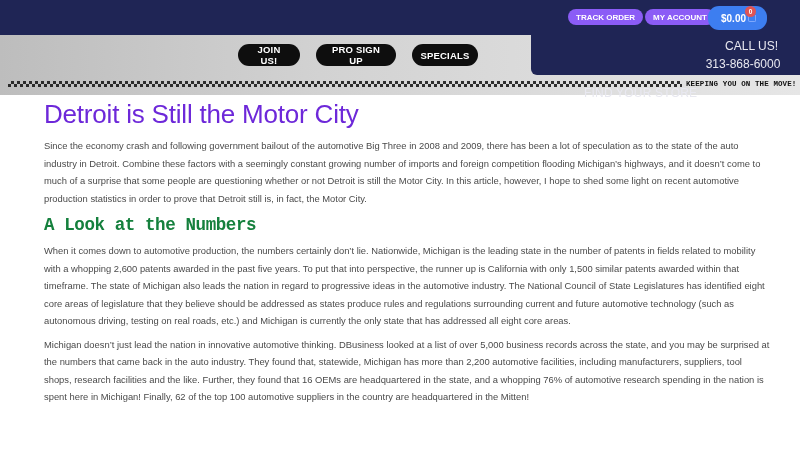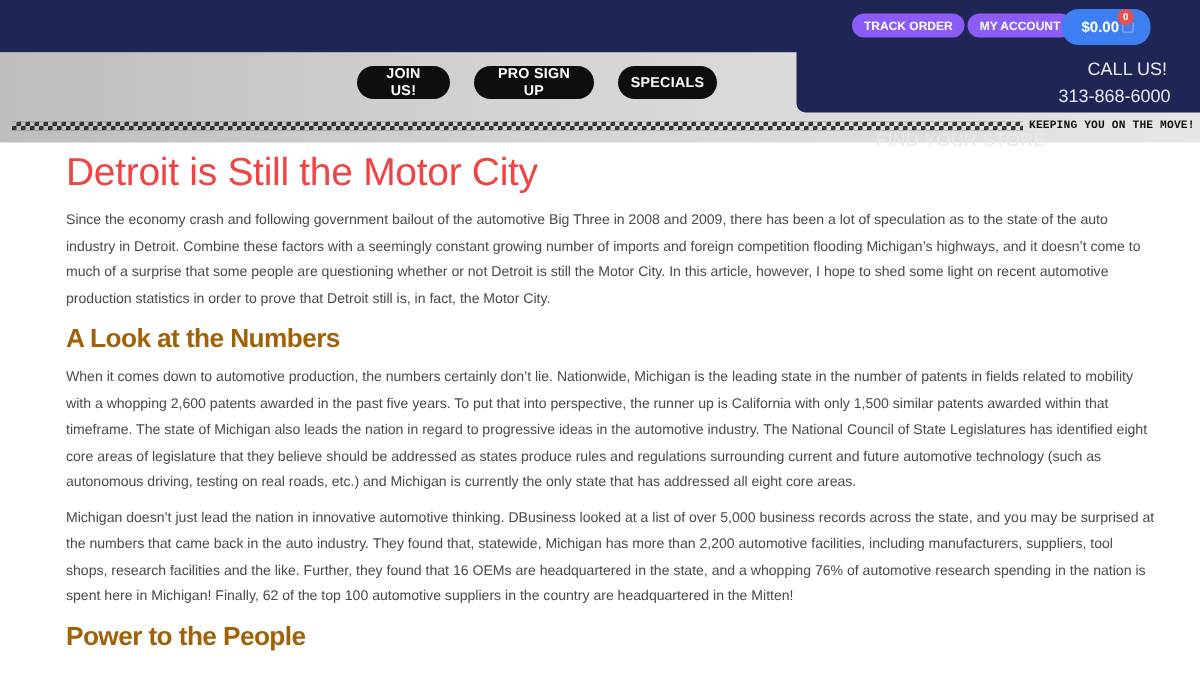--- a/index.html
+++ b/index.html
@@ -88,29 +88,29 @@
     }
     .cart-icon {
       position: absolute; left: 748px; top: 15px; width: 8px; height: 7px;
       border: 1.2px solid #8fb3ff; border-top: none; border-radius: 0 0 2px 2px; opacity: 0.8;
     }
 
     
     .article { position: absolute; left: 44px; top: 97px; width: 728px; }
     .article h1 {
       font-family: "Liberation Sans", sans-serif; font-weight: normal;
-      font-size: 26px; color: #ef4444; line-height: 34px; letter-spacing: -0.2px;
+      font-size: 26px; color: #6d28d9; line-height: 34px; letter-spacing: -0.2px;
     }
     .article p {
       font-family: "Liberation Sans", sans-serif; font-size: 9.4px; color: #4a4a4a;
       line-height: 17.5px; margin-top: 7px; margin-bottom: 0;
     }
     .article h2 {
-      font-family: Liberation Sans, sans-serif; font-weight: bold;
-      font-size: 17.5px; color: #a16207; line-height: 24px; letter-spacing: -0.4px;
+      font-family: Liberation Mono, monospace; font-weight: bold;
+      font-size: 17.5px; color: #15803d; line-height: 24px; letter-spacing: -0.4px;
       margin-top: 6px;
     }
     .p1 { margin-top: 6px !important; }
     .p2 { margin-top: 5px !important; }
     .p3 { margin-top: 6px !important; }
   </style>
 </head>
 <body>
 
 <div class="top-bar"></div>
@@ -141,14 +141,13 @@
 </button>
 <span class="cart-icon"></span>
 <span class="cart-badge">0</span>
 
 <article class="article">
   <h1>Detroit is Still the Motor City</h1>
   <p class="p1">Since the economy crash and following government bailout of the automotive Big Three in 2008 and 2009, there has been a lot of speculation as to the state of the auto industry in Detroit. Combine these factors with a seemingly constant growing number of imports and foreign competition flooding Michigan’s highways, and it doesn’t come to much of a surprise that some people are questioning whether or not Detroit is still the Motor City. In this article, however, I hope to shed some light on recent automotive production statistics in order to prove that Detroit still is, in fact, the Motor City.</p>
   <h2>A Look at the Numbers</h2>
   <p class="p2">When it comes down to automotive production, the numbers certainly don’t lie. Nationwide, Michigan is the leading state in the number of patents in fields related to mobility with a whopping 2,600 patents awarded in the past five years. To put that into perspective, the runner up is California with only 1,500 similar patents awarded within that timeframe. The state of Michigan also leads the nation in regard to progressive ideas in the automotive industry. The National Council of State Legislatures has identified eight core areas of legislature that they believe should be addressed as states produce rules and regulations surrounding current and future automotive technology (such as autonomous driving, testing on real roads, etc.) and Michigan is currently the only state that has addressed all eight core areas.</p>
   <p class="p3">Michigan doesn’t just lead the nation in innovative automotive thinking. DBusiness looked at a list of over 5,000 business records across the state, and you may be surprised at the numbers that came back in the auto industry. They found that, statewide, Michigan has more than 2,200 automotive facilities, including manufacturers, suppliers, tool shops, research facilities and the like. Further, they found that 16 OEMs are headquartered in the state, and a whopping 76% of automotive research spending in the nation is spent here in Michigan! Finally, 62 of the top 100 automotive suppliers in the country are headquartered in the Mitten!</p>
-  <h2>Power to the People</h2>
 </article>
 
 </body></html>

